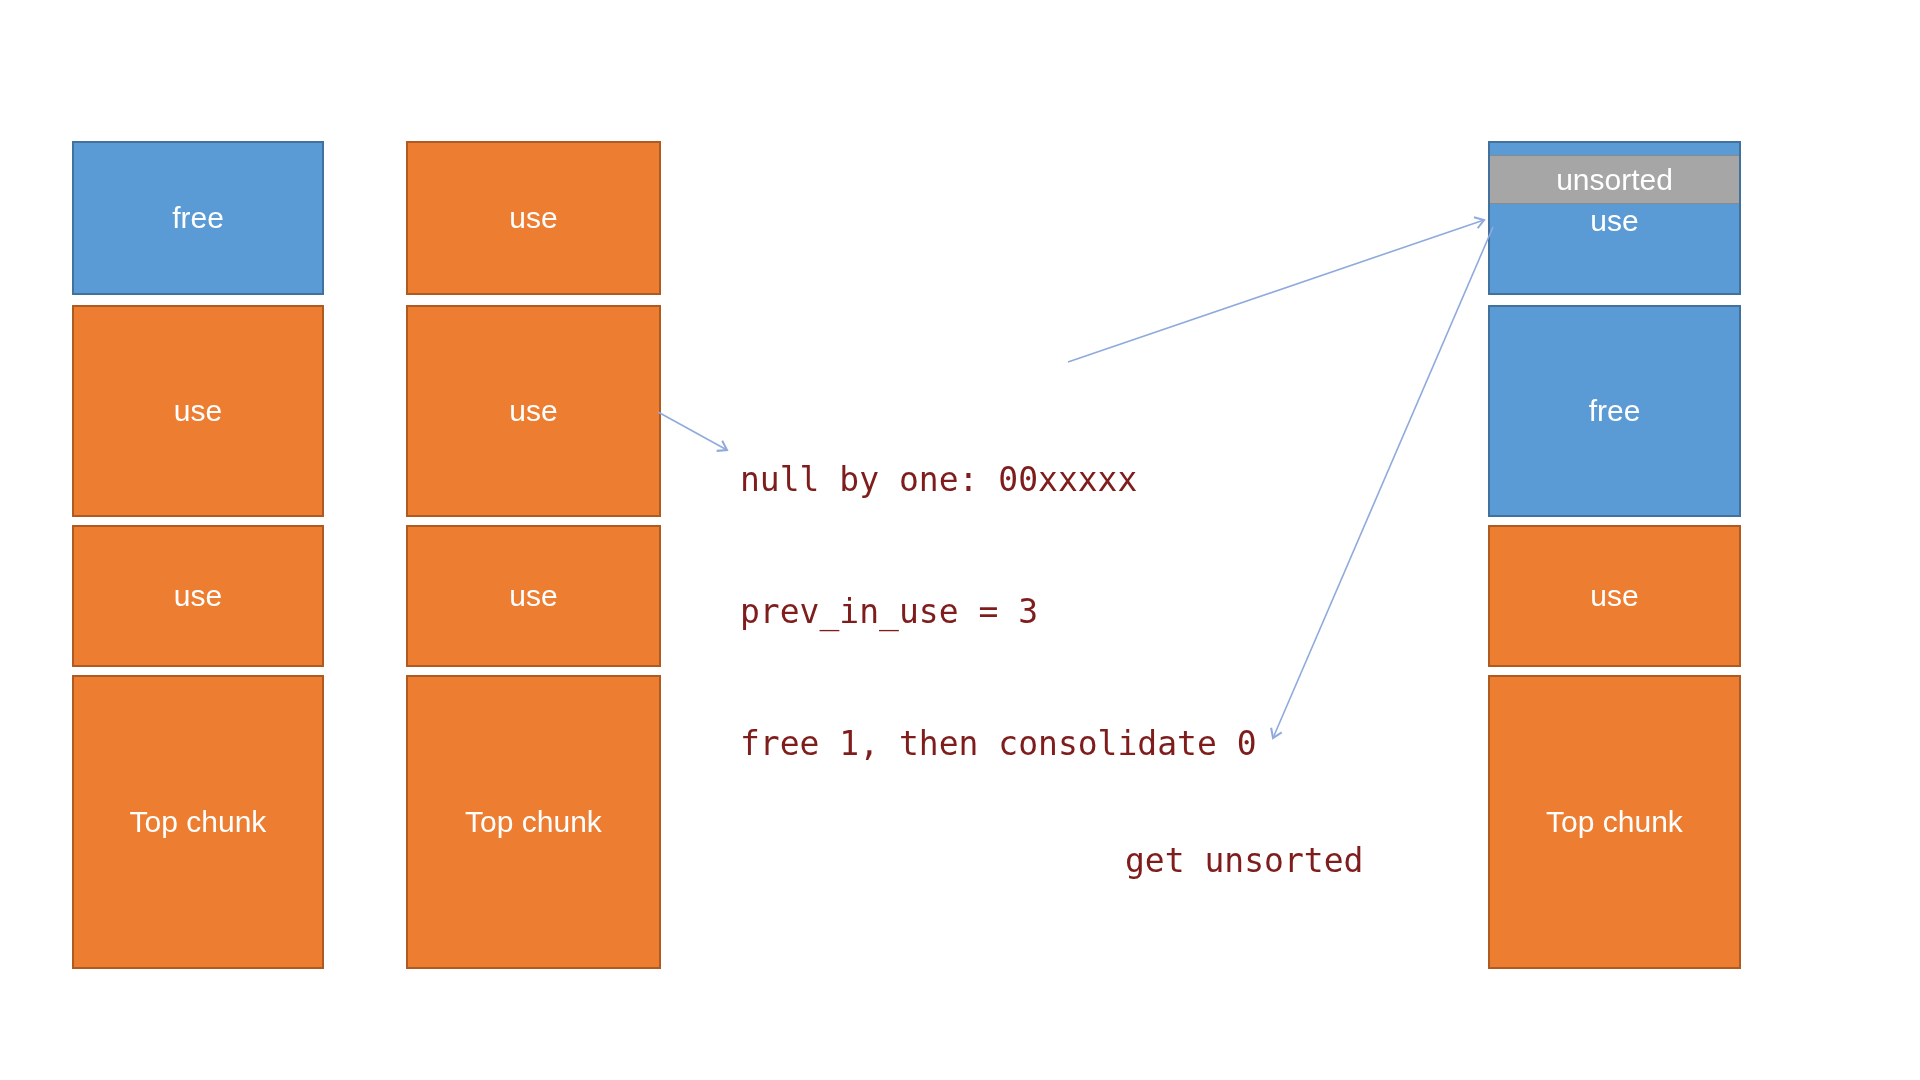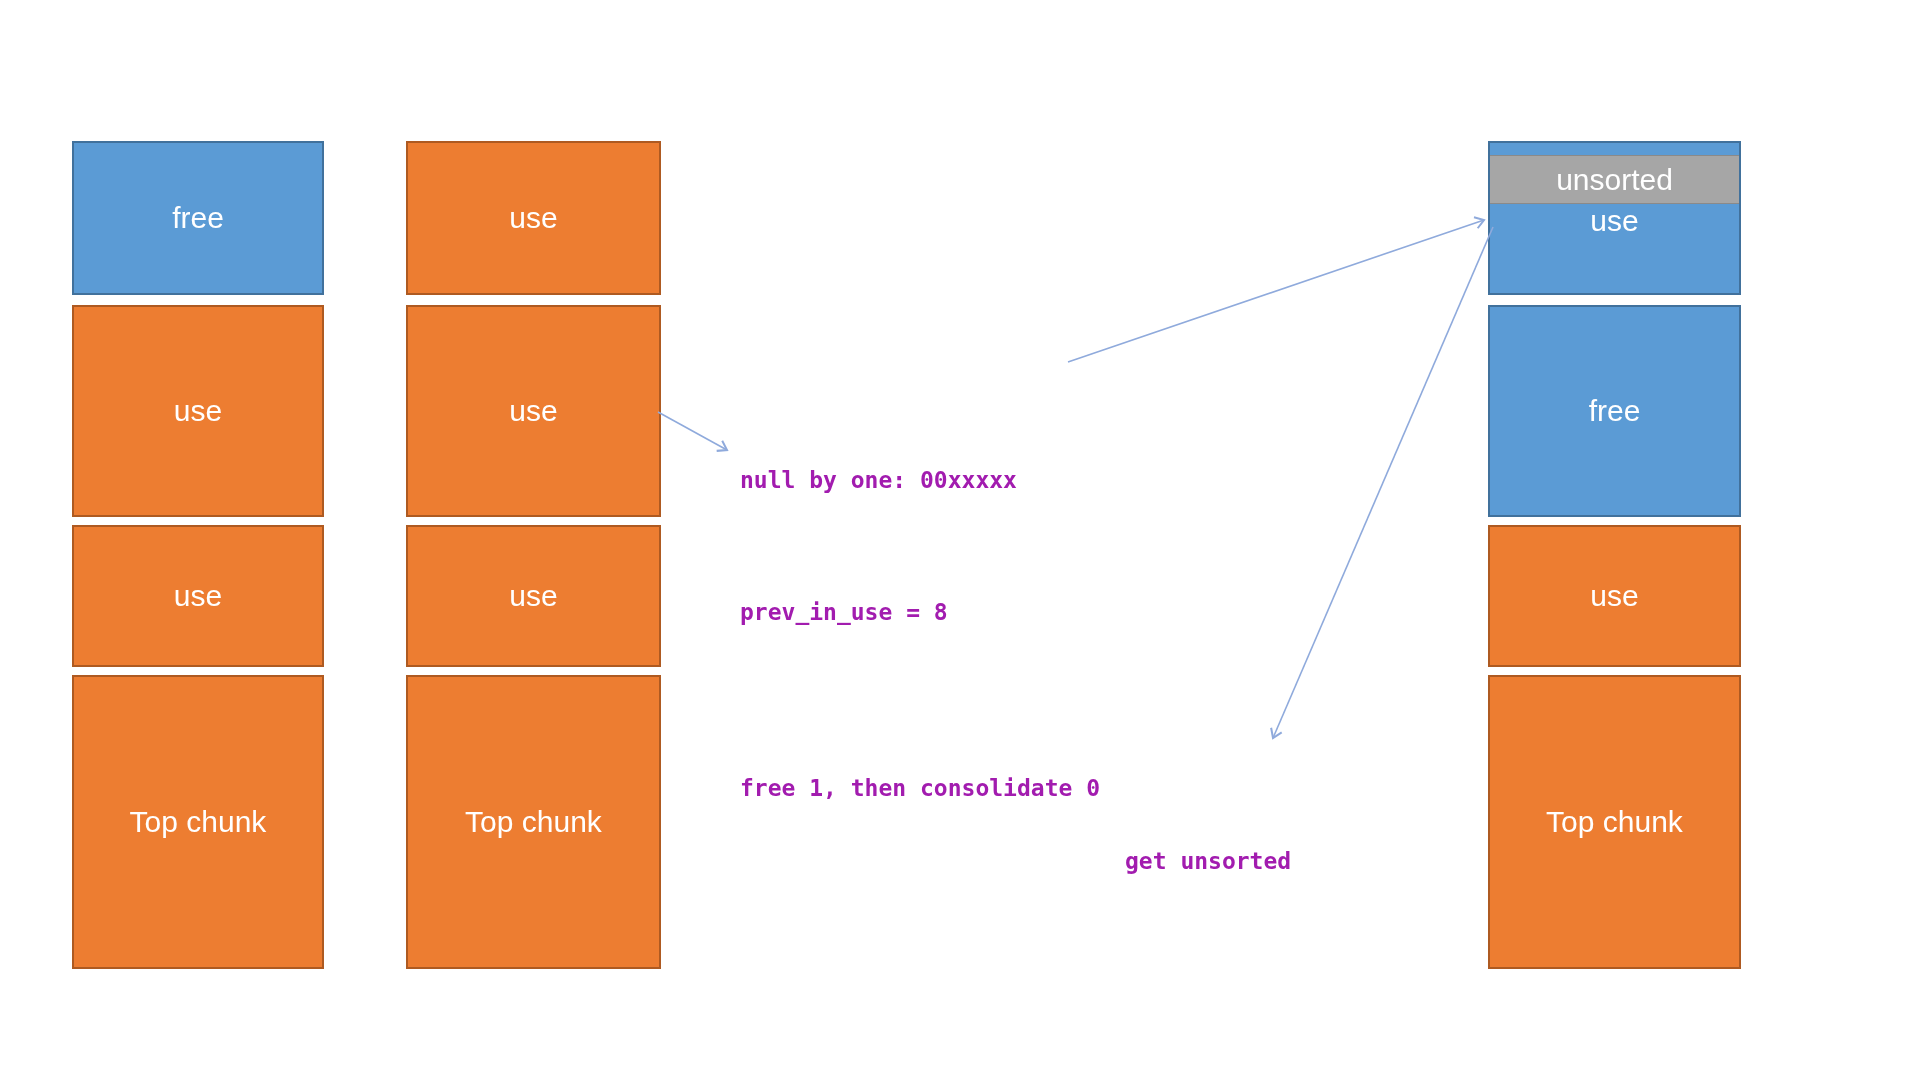--- a/index.html
+++ b/index.html
@@ -44,27 +44,26 @@
     display:flex;align-items:center;justify-content:center;
   }
   .lbl-below-band{
     position:absolute;left:0;right:0;top:63px;
     text-align:center;
   }
 
   .code{
     position:absolute;
     font-family:"DejaVu Sans Mono","Liberation Mono",monospace;
-    font-size:23px;color:#a21caf;line-height:44px;
+    font-size:33px;color:#7f1d1d;line-height:44px;
     white-space:pre;
-    font-weight:bold;
   }
   .code-note{left:740px;top:370px;}
   .code-print{left:1125px;top:751px;}
-  .gap-above{margin-top:44px;}
+  .gap-above{}
 
   .overlay{
     position:absolute;left:0;top:0;width:1920px;height:1080px;
     pointer-events:none;
   }
 </style>
 </head>
 <body>
 
 <div class="canvas">
@@ -113,21 +112,21 @@
     <div class="block used row-2">
       <span class="lbl">use</span>
     </div>
     <div class="block used row-3">
       <span class="lbl">Top chunk</span>
     </div>
   </div>
 
   <div class="code code-note">
     <div>null by one: 00xxxxx</div>
-    <div>prev_in_use = 8</div>
+    <div>prev_in_use = 3</div>
     <div class="gap-above">free 1, then consolidate 0</div>
   </div>
 
   <div class="code code-print">
     <div>get unsorted</div>
   </div>
 
   <svg class="overlay" viewBox="0 0 1920 1080">
     <defs>
       <marker id="ah" viewBox="0 0 10 10" refX="7" refY="5" markerWidth="9" markerHeight="9" orient="auto-start-reverse">

